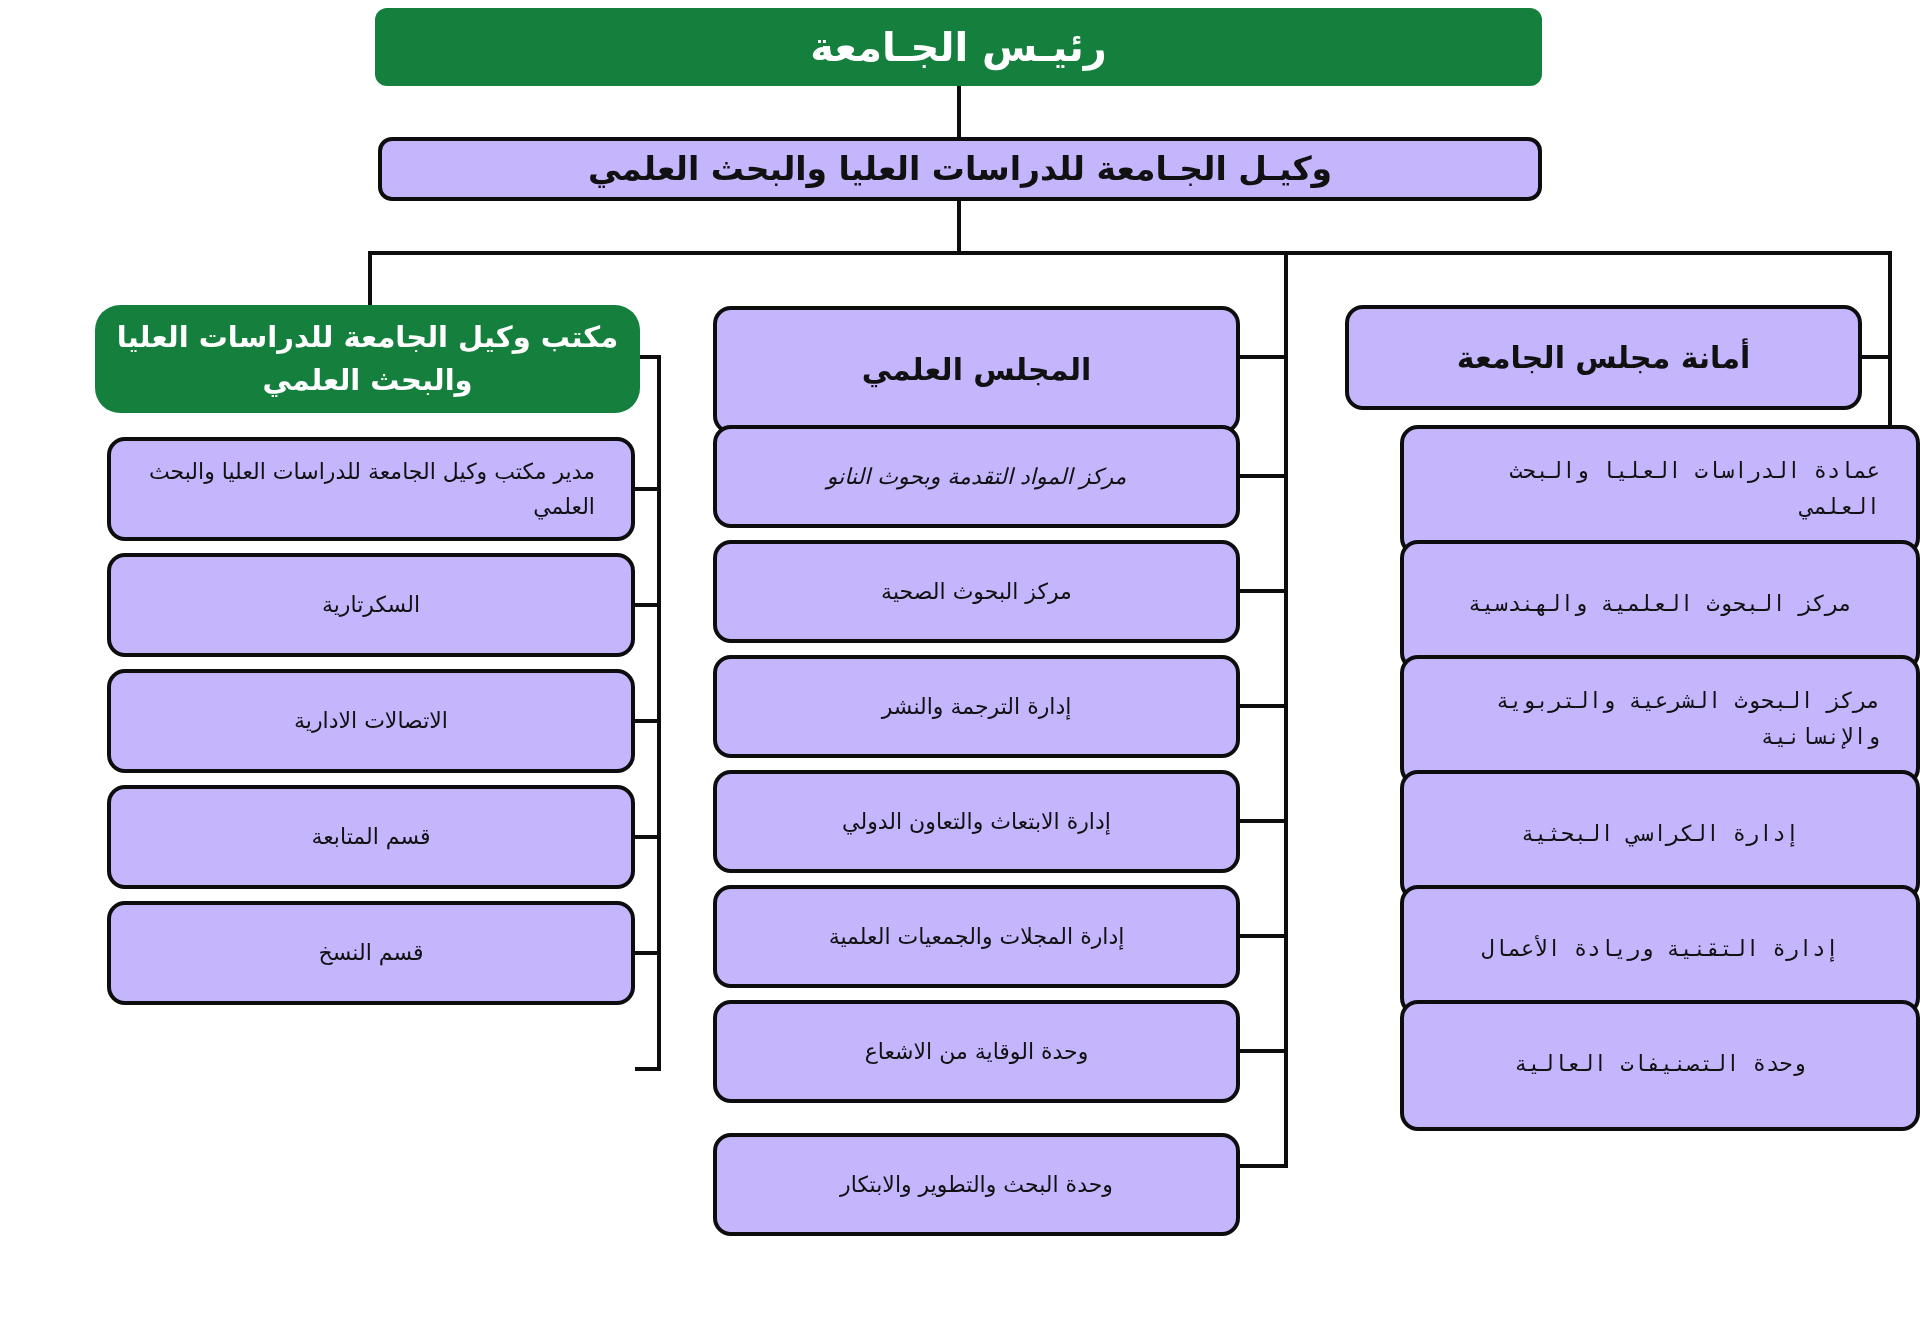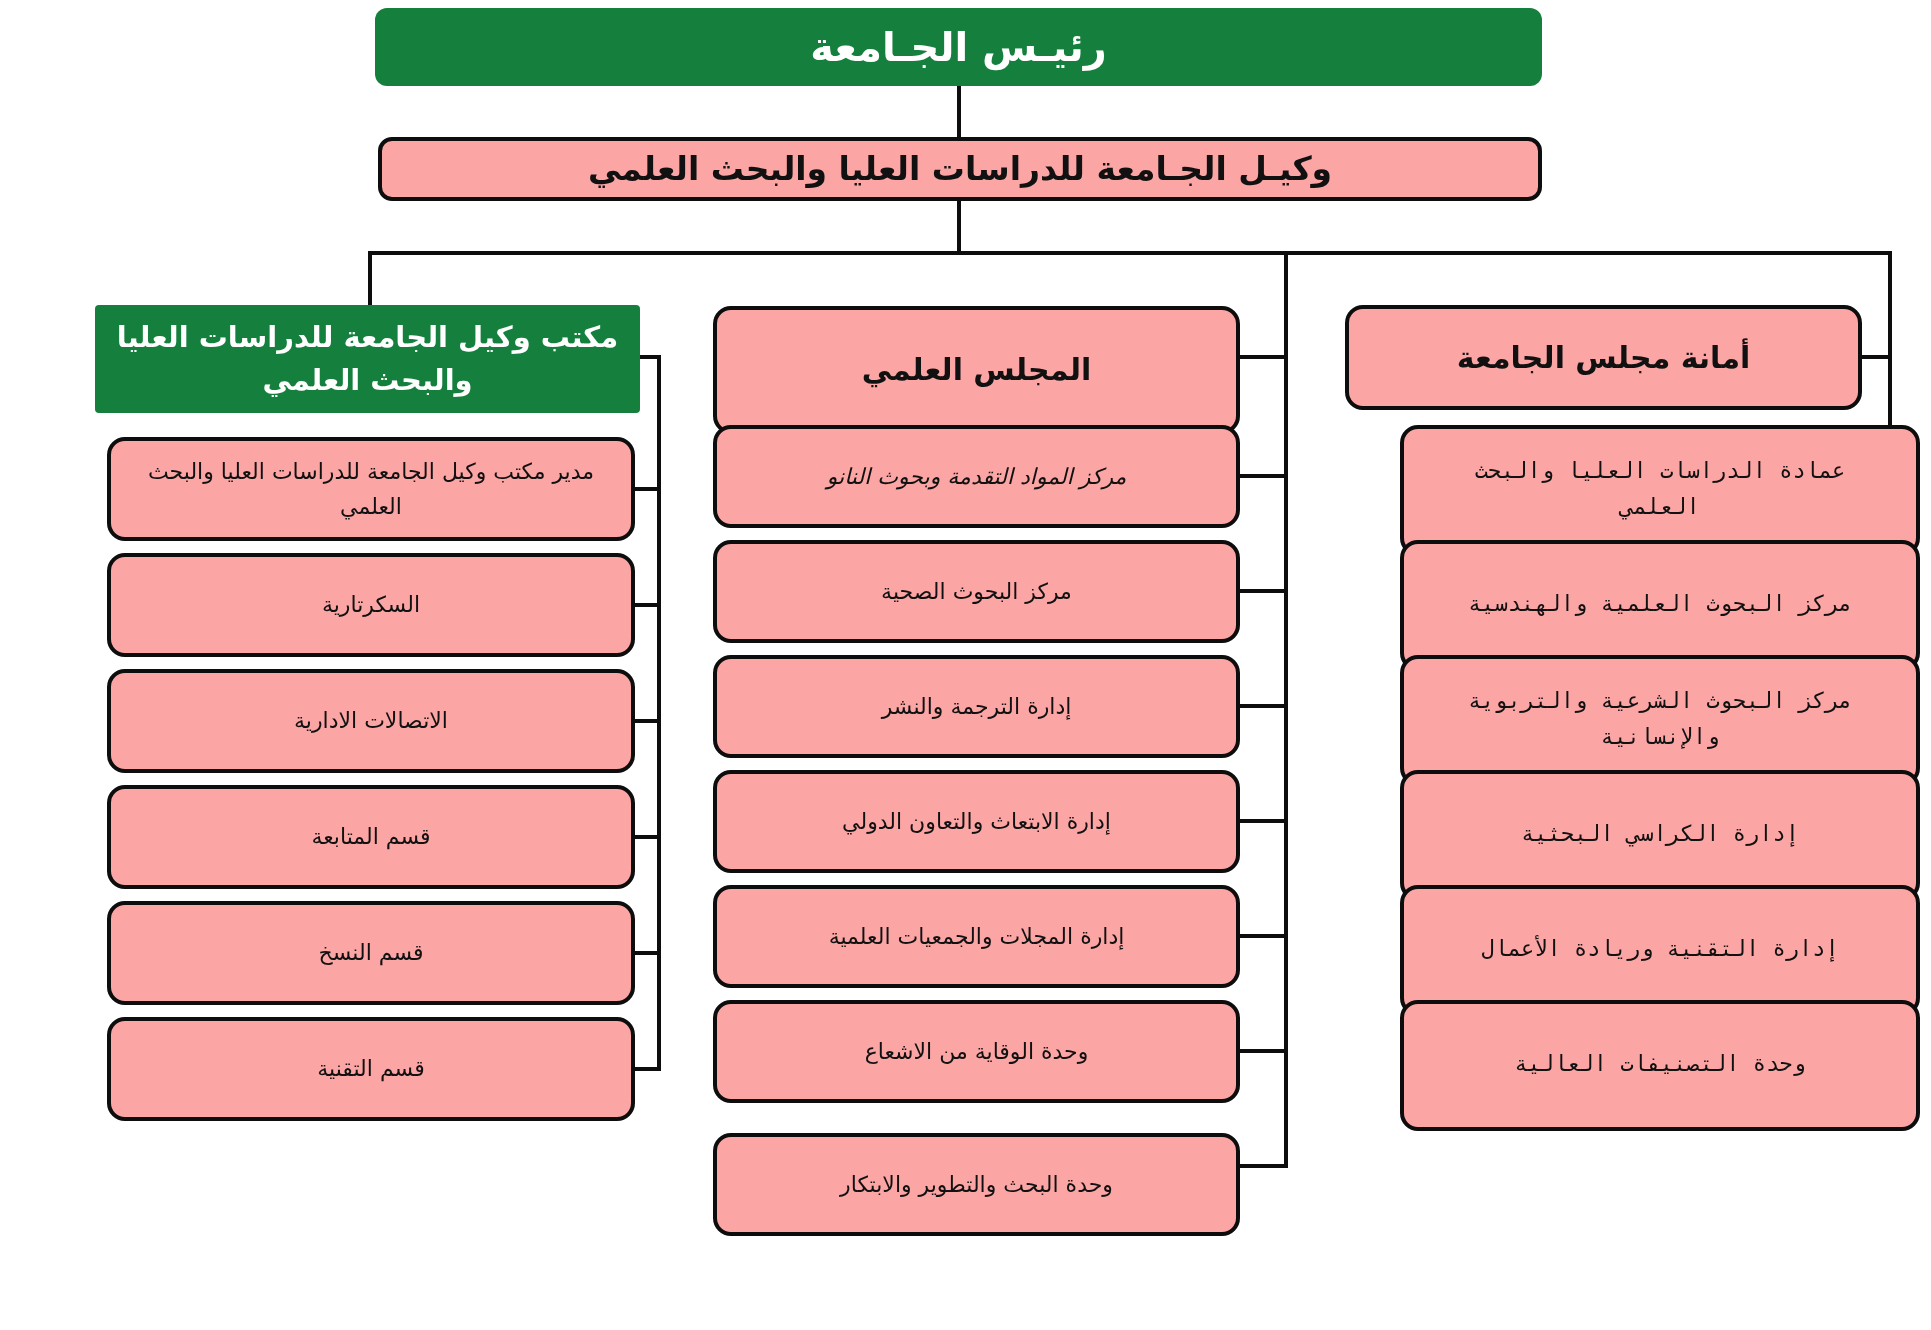--- a/index.html
+++ b/index.html
@@ -6,22 +6,22 @@
   .canvas {
     position:relative; width:1931px; height:1330px; background:#ffffff;
     font-family:"DejaVu Sans", sans-serif; direction:rtl; overflow:hidden;
   }
   .box {
     position:absolute; box-sizing:border-box;
     display:flex; align-items:center; justify-content:center;
     text-align:center; color:#111111; z-index:2;
   }
   .node {
-    background:#fca5a5; border:4px solid #0d0d0d; border-radius:18px;
-    font-size:22px; padding:0 36px; line-height:1.6;
+    background:#c4b5fd; border:4px solid #0d0d0d; border-radius:18px;
+    font-size:22px; padding:0 36px; line-height:1.6;text-align:right;
   }
   .header-node { font-size:30px; font-weight:bold; }
   .green-node {
     background:#15803d; color:#ffffff; border:none; font-weight:bold;
   }
   .line { position:absolute; background:#0d0d0d; z-index:1; }
 
   
   #rootBox  { left:375px; top:8px;   width:1167px; height:78px; border-radius:12px; font-size:40px; }
   #viceBox  { left:378px; top:137px; width:1164px; height:64px; border-radius:14px; font-size:33px; font-weight:bold; }
@@ -29,21 +29,21 @@
   
   #lnV1   { left:957px;  top:86px;  width:4px;    height:51px; }
   #lnV2   { left:957px;  top:201px; width:4px;    height:52px; }
   #lnDist { left:368px;  top:251px; width:1524px; height:4px;  }
   #lnDropLeft { left:368px;  top:255px; width:4px; height:52px;  }
   #lnColLeft  { left:657px;  top:355px; width:4px; height:716px; }
   #lnColMid   { left:1284px; top:255px; width:4px; height:913px; }
   #lnColRight { left:1888px; top:255px; width:4px; height:800px; }
 
   
-  #c0h { left:95px; top:305px; width:545px; height:108px; border-radius:4px; font-size:29px; line-height:1.5; padding:0 14px; }
+  #c0h { left:95px; top:305px; width:545px; height:108px; border-radius:25px; font-size:29px; line-height:1.5; padding:0 14px; }
   .c0 { left:107px; width:528px; height:104px; }
   #c0b0 { top:437px; } #c0b1 { top:553px; } #c0b2 { top:669px; }
   #c0b3 { top:785px; } #c0b4 { top:901px; } #c0b5 { top:1017px; }
   .stub-l { left:635px; width:26px; height:4px; }
   #s0h { left:640px; top:355px; width:21px; height:4px; }
   #s00 { top:487px; } #s01 { top:603px; } #s02 { top:719px; }
   #s03 { top:835px; } #s04 { top:951px; } #s05 { top:1067px; }
 
   
   #c1h { left:713px; top:306px; width:527px; height:128px; }
@@ -81,21 +81,20 @@
   <div class="box green-node" id="rootBox">رئيـس الجـامعة</div>
   <div class="box node" id="viceBox">وكيـل الجـامعة للدراسات العليا والبحث العلمي</div>
 
   <div class="box green-node" id="c0h">مكتب وكيل الجامعة للدراسات العليا والبحث العلمي</div>
   <div class="line" id="s0h"></div>
   <div class="box node c0" id="c0b0">مدير مكتب وكيل الجامعة للدراسات العليا والبحث العلمي</div>
   <div class="box node c0" id="c0b1">السكرتارية</div>
   <div class="box node c0" id="c0b2">الاتصالات الادارية</div>
   <div class="box node c0" id="c0b3">قسم المتابعة</div>
   <div class="box node c0" id="c0b4">قسم النسخ</div>
-  <div class="box node c0" id="c0b5">قسم التقنية</div>
   <div class="line stub-l" id="s00"></div>
   <div class="line stub-l" id="s01"></div>
   <div class="line stub-l" id="s02"></div>
   <div class="line stub-l" id="s03"></div>
   <div class="line stub-l" id="s04"></div>
   <div class="line stub-l" id="s05"></div>
 
   <div class="box node header-node" id="c1h">المجلس العلمي</div>
   <div class="line stub-m" id="s1h"></div>
   <div class="box node c1" id="c1b0">مركز المواد التقدمة وبحوث النانو</div>

